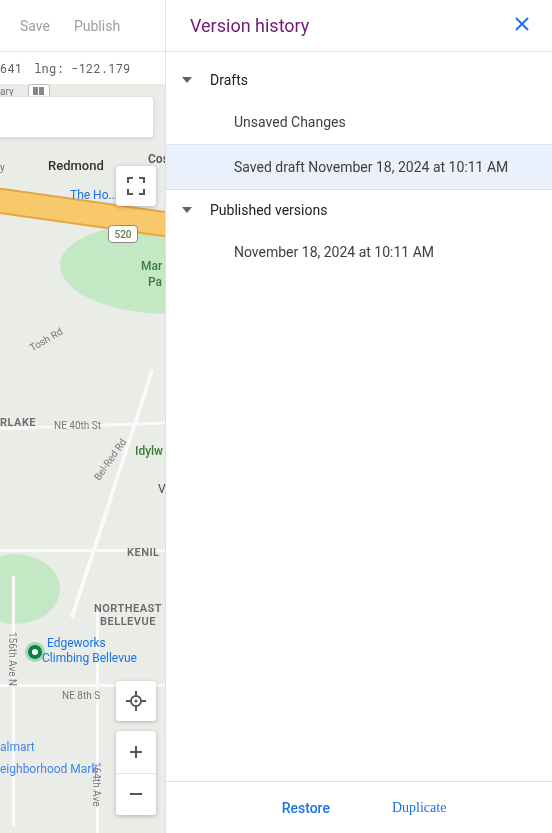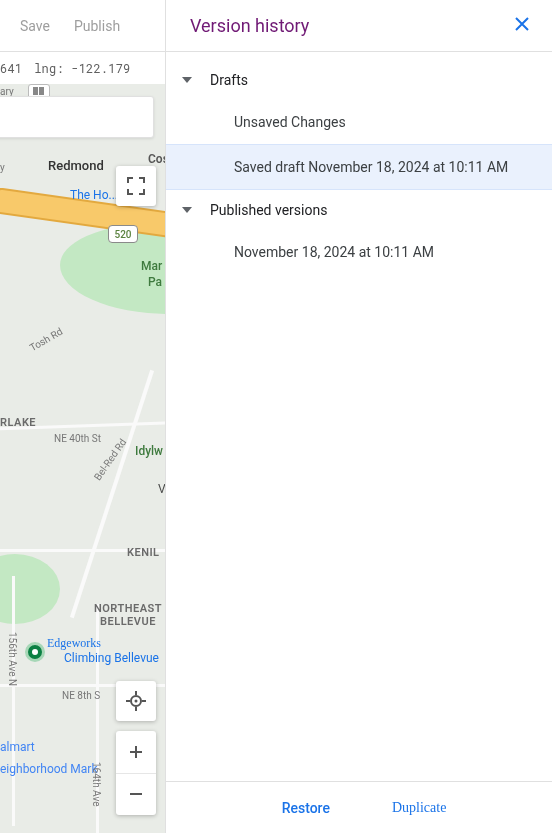--- a/index.html
+++ b/index.html
@@ -177,30 +177,30 @@
   <div class="maplabel tiny" style="left:0px; top:2px;">ary</div>
   <div class="maplabel tiny" style="left:0px; top:78px;">y</div>
   <div class="maplabel big" style="left:48px; top:74px;">Redmond</div>
   <div class="hwy-shield">520</div>
   <div class="maplabel poi" style="left:70px; top:104px;">The Ho...    ep...</div>
   <div class="maplabel bold" style="left:148px; top:68px;">Cost</div>
   <div class="maplabel green" style="left:141px; top:175px;">Mar</div>
   <div class="maplabel green" style="left:148px; top:191px;text-align:right;">Pa</div>
   <div class="maplabel tiny rot2" style="left:28px; top:250px;">Tosh Rd</div>
   <div class="maplabel hood" style="left:0px; top:332px;">RLAKE</div>
-  <div class="maplabel tiny" style="left:54px; top:336px;margin-top:13px;">NE 40th St</div>
+  <div class="maplabel tiny" style="left:54px; top:336px;">NE 40th St</div>
   <div class="maplabel tiny rot" style="left:86px; top:370px;">Bel-Red Rd</div>
   <div class="maplabel green" style="left:135px; top:360px;">Idylw</div>
   <div class="maplabel" style="left:158px; top:398px;">V</div>
   <div class="maplabel hood" style="left:127px; top:462px;">KENIL</div>
   <div class="maplabel hood" style="left:94px; top:518px;">NORTHEAST</div>
   <div class="maplabel hood" style="left:100px; top:531px;">BELLEVUE</div>
   <div class="poi-pin"></div>
-  <div class="maplabel poi" style="left:47px; top:552px;font-family:Liberation Serif, serif;">Edgeworks</div>
-  <div class="maplabel poi" style="left:64px; top:567px;text-align:right;">Climbing Bellevue</div>
+  <div class="maplabel poi" style="left:47px; top:552px;">Edgeworks</div>
+  <div class="maplabel poi" style="left:42px; top:567px;text-align:right;">Climbing Bellevue</div>
   <div class="maplabel tiny" style="left:62px; top:606px;">NE 8th S</div>
   <div class="maplabel shop" style="left:0px; top:656px;">almart</div>
   <div class="maplabel shop" style="left:0px; top:678px;">eighborhood Mark</div>
   <div class="maplabel tiny mapvert" style="left:7px; top:548px;">156th Ave N</div>
   <div class="maplabel tiny mapvert" style="left:91px; top:678px;">164th Ave</div>
 
   <div class="layers-ctl">
     <svg viewBox="0 0 14 10">
         <rect x="1" y="1" width="5" height="8" fill="#888"></rect>
         <rect x="7" y="1" width="5" height="8" fill="#888"></rect>

